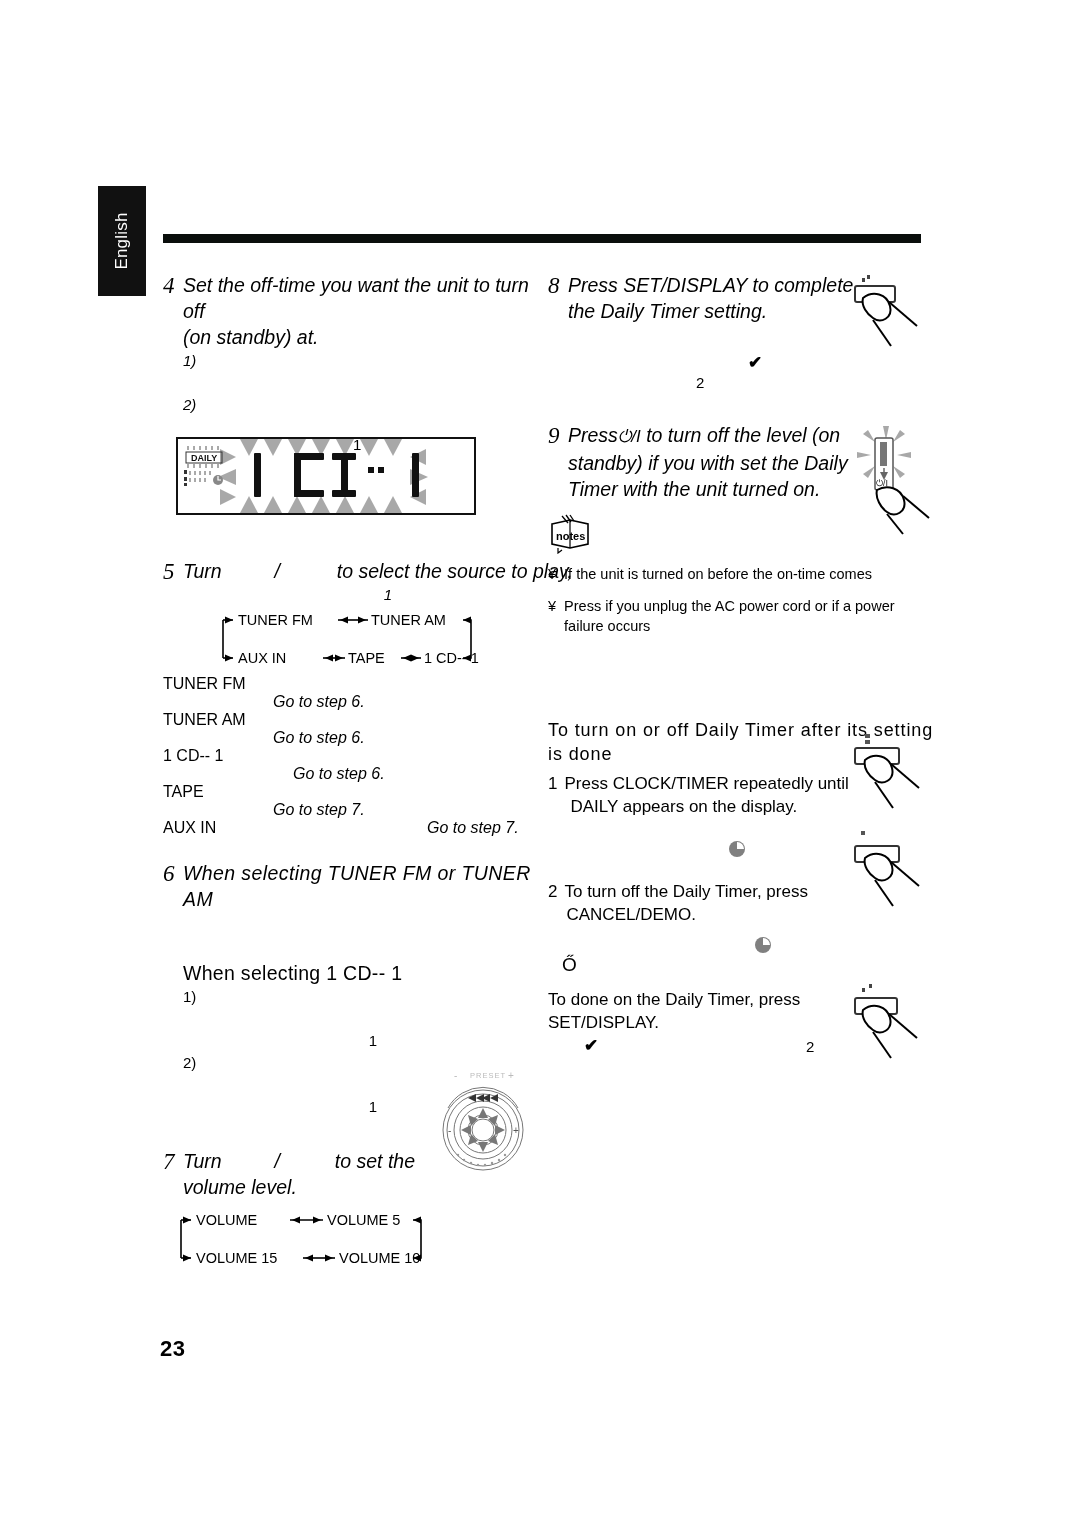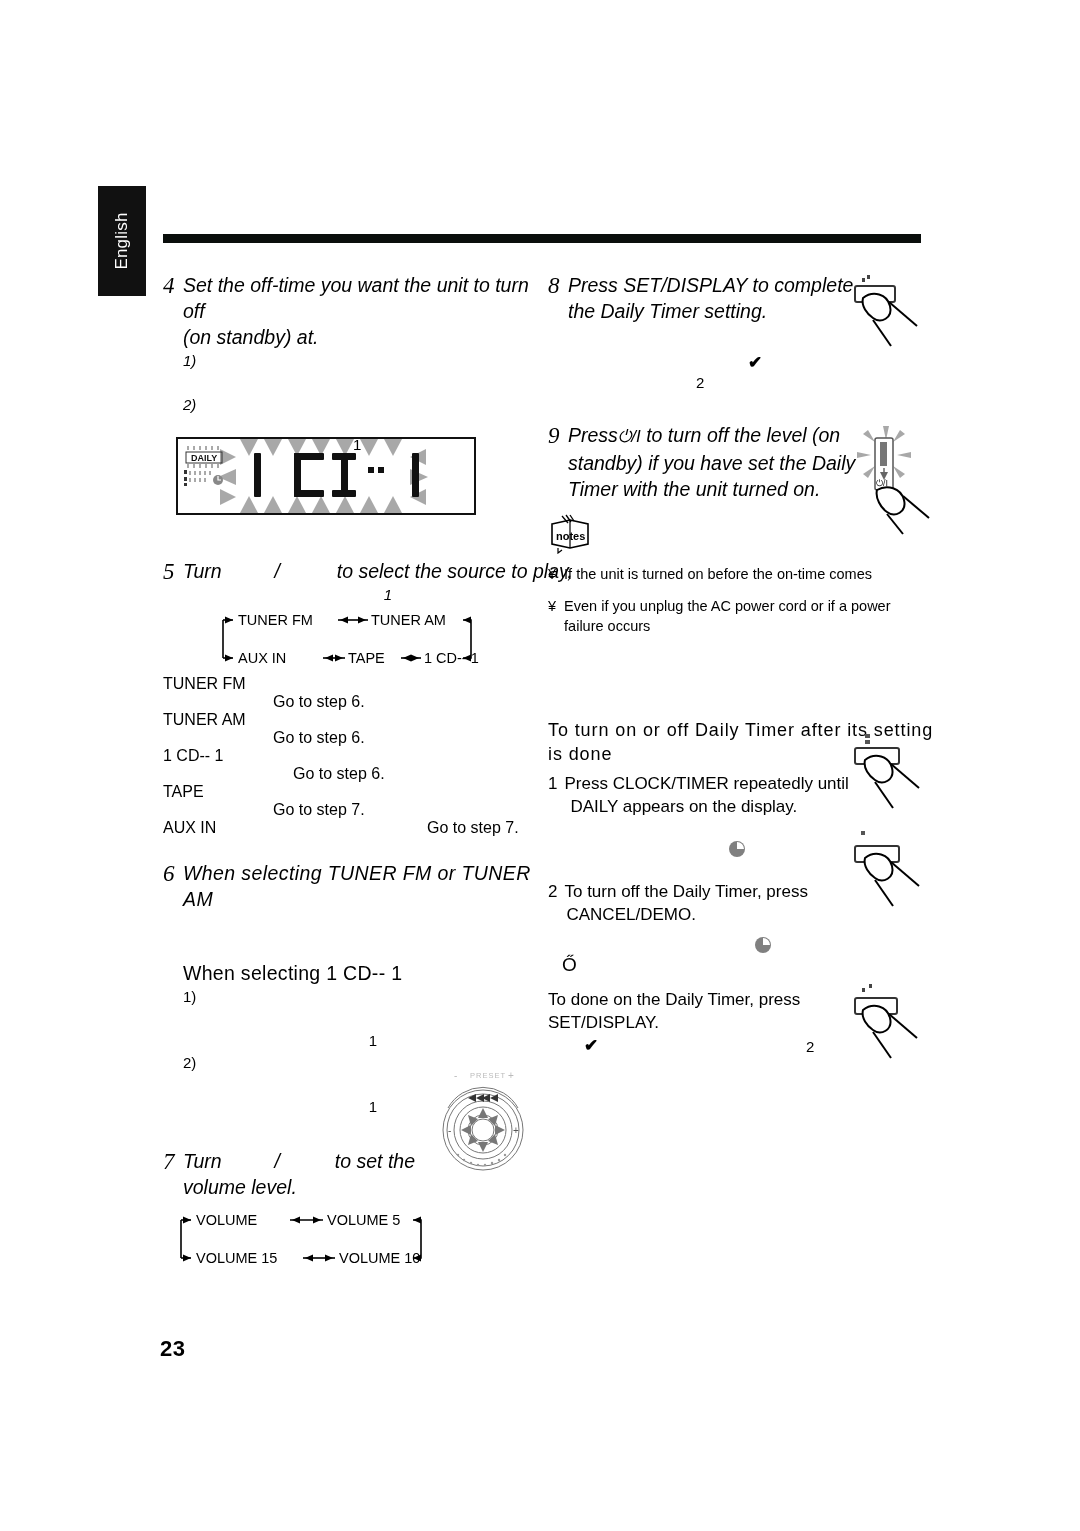--- a/index.html
+++ b/index.html
@@ -61,21 +61,21 @@
   .seg-area{position:absolute;left:70px;top:8px;width:190px;height:60px;}
 
   
   .flow{position:relative;font-size:15px;line-height:18px;}
   .flow-svg{display:block;}
 
   
   .srclist{position:relative;font-size:16px;line-height:20px;}
   .srcrow{position:relative;height:36px;}
   .srcname{position:absolute;left:0;top:0;}
-  .srcgo{position:absolute;top:18px;}
+  .srcgo{position:absolute;top:18px;font-style:italic;}
 
   
   .notes-icon{width:48px;height:40px;display:block;}
   .note-line{font-size:14.5px;line-height:20px;display:flex;gap:8px;}
   .note-bul{flex:0 0 auto;}
 
   
   .rt-head{font-size:18px;line-height:24px;letter-spacing:.9px;}
   .rt-step{display:flex;gap:7px;font-size:17px;line-height:23px;}
   .rt-step .n{flex:0 0 auto;}
@@ -391,21 +391,21 @@
       <span class="sub" style="position:absolute;left:148px;top:48px;">2</span>
     </div>
 
     <div class="step" style="margin-top:28px;">
       <div class="step-num">9</div>
       <div class="step-body">
         <div>
           <span>Press</span><span style="font-size:17px;">⏻/I</span>
           <span>to turn off the level (on</span>
         </div>
-        <div>standby) if you have set the Daily</div>
+        <div>standby) if you with set the Daily</div>
         <div>Timer with the unit turned on.</div>
       </div>
     </div>
 
     <div style="margin-top:12px;">
       <svg class="notes-icon" viewBox="0 0 48 40">
         <path d="M4 10 L22 6 L40 10 L40 30 L22 34 L4 30 Z" fill="#fff" stroke="#000" stroke-width="1.6"></path>
         <path d="M22 6 L22 34" stroke="#000" stroke-width="1.2"></path>
         <g stroke="#000" stroke-width="1.3">
           <path d="M14 2 L20 9"></path>
@@ -415,21 +415,21 @@
         <text x="8" y="26" font-family="Liberation Sans, sans-serif" font-size="11" font-weight="700" fill="#000">notes</text>
         <path d="M10 34 L10 39 L14 36" fill="none" stroke="#000" stroke-width="1.2"></path>
       </svg>
 
       <div class="note-line" style="margin-top:10px;">
         <span class="note-bul">¥</span>
         <span>If the unit is turned on before the on-time comes</span>
       </div>
       <div class="note-line" style="margin-top:12px;">
         <span class="note-bul">¥</span>
-        <span style="max-width:352px;">Even if you unplug the AC power cord or if a power failure occurs</span>
+        <span style="max-width:352px;">Press if you unplug the AC power cord or if a power failure occurs</span>
       </div>
     </div>
 
     <div style="margin-top:82px;">
       <div class="rt-head">To turn on or off Daily Timer after its setting is done</div>
 
       <div class="rt-step" style="margin-top:6px;">
         <span class="n">1</span>
         <span>
           <span>Press CLOCK/TIMER repeatedly until</span><br>

